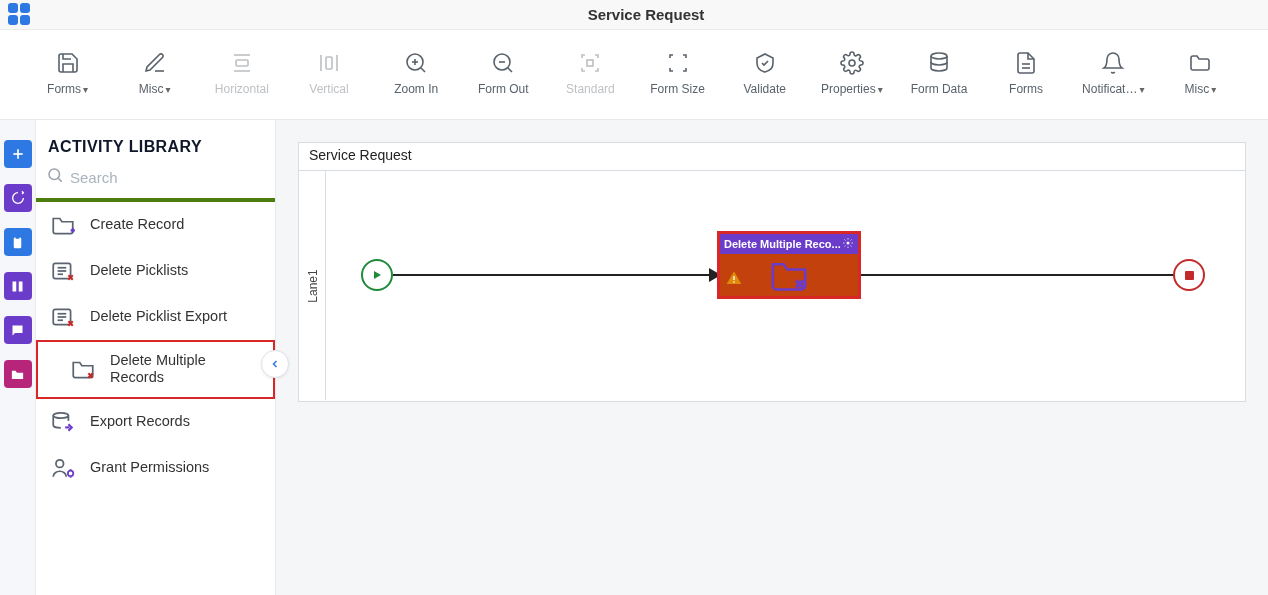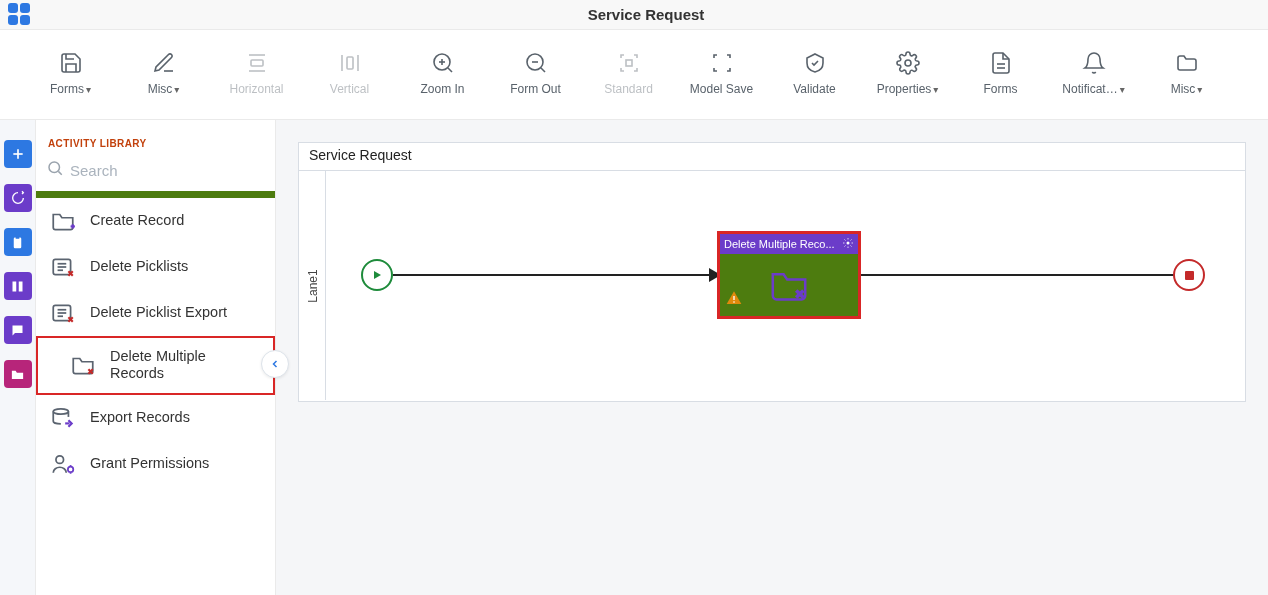--- a/index.html
+++ b/index.html
@@ -16,22 +16,22 @@
   .tool-icon { height: 38px; display: flex; align-items: center; justify-content: center; color: #59626b; }
   .tool-label { display: flex; align-items: center; gap: 2px; white-space: nowrap; }
   .chev { font-size: 10px; color: #666; }
 
   .main { display: flex; height: calc(595px - 120px); }
 
   .iconrail { width: 36px; background: #f5f7fa; border-right: 1px solid #eaeaea; display: flex; flex-direction: column; align-items: center; padding-top: 20px; gap: 16px; }
   .rail-item { width: 28px; height: 28px; border-radius: 4px; display: flex; align-items: center; justify-content: center; color: #fff; cursor: pointer; }
 
   .sidebar { width: 240px; border-right: 1px solid #eaeaea; background: #fff; display: flex; flex-direction: column; position: relative; }
-  .sidebar-title { font-size: 10px; font-weight: 700; letter-spacing: 0.4px; color: #c2410c; padding: 18px 12px 6px; }
-  .search-wrap { padding: 4px 10px 10px; border-bottom: 7px solid #4d7c0f; display: flex; align-items: center; gap: 6px; }
+  .sidebar-title { font-size: 16px; font-weight: 700; letter-spacing: 0.4px; color: #0f172a; padding: 18px 12px 6px; }
+  .search-wrap { padding: 4px 10px 10px; border-bottom: 4px solid #4d7c0f; display: flex; align-items: center; gap: 6px; }
   .search-icon { color: #9aa3ad; }
   .search-input { border: none; outline: none; font-size: 15px; color: #333; width: 100%; background: transparent; }
   .search-input::placeholder { color: #aab3bd; }
 
   .lib-list { overflow: auto; }
   .lib-item { display: flex; align-items: center; gap: 14px; padding: 10px 12px; font-size: 14.5px; color: #333; cursor: pointer; border: 2px solid transparent; }
   .lib-item.highlight { border: 2px solid #d92626; padding-left: 32px; }
   .lib-icon { width: 26px; height: 22px; display: flex; align-items: center; justify-content: center; color: #5b6470; }
   .lib-item span.lbl { line-height: 1.2; }
 
@@ -41,21 +41,21 @@
   .diagram { background: #fff; border: 1px solid #d8dde4; height: 260px; position: relative; }
   .pool-header { height: 28px; border-bottom: 1px solid #d8dde4; font-size: 14px; padding: 4px 10px; color: #222; }
   .lane-label { position: absolute; left: 1px; top: 28px; bottom: 1px; width: 26px; border-right: 1px solid #d8dde4; display: flex; align-items: center; justify-content: center; }
   .lane-label span { transform: rotate(-90deg); font-size: 12px; color: #444; white-space: nowrap; }
   .flow { position: absolute; left: 28px; right: 2px; top: 28px; bottom: 1px; }
 
   .start-node { position: absolute; left: 34px; top: 88px; width: 32px; height: 32px; border: 2px solid #1e8b3b; border-radius: 50%; display: flex; align-items: center; justify-content: center; color: #1e8b3b; background: #fff; }
   .end-node { position: absolute; right: 38px; top: 88px; width: 32px; height: 32px; border: 2px solid #c42a2a; border-radius: 50%; display: flex; align-items: center; justify-content: center; background: #fff; }
   .end-node .sq { width: 9px; height: 9px; background: #c42a2a; border-radius: 1px; }
 
-  .activity-node { position: absolute; left: 390px; top: 60px; width: 144px; height: 88px; border: 3px solid #d92626; background: #4d7c0f; }
+  .activity-node { position: absolute; left: 390px; top: 60px; width: 144px; height: 68px; border: 3px solid #d92626; background: #c2410c; font-weight: bold; }
   .activity-header { height: 20px; background: #6b3cc9; color: #fff; font-size: 11px; display: flex; align-items: center; justify-content: space-between; padding: 0 4px; }
   .activity-body { height: calc(100% - 20px); display: flex; align-items: center; justify-content: center; position: relative; }
   .activity-warn { position: absolute; left: 6px; bottom: 6px; color: #e08a0c; }
 
   .edge { position: absolute; height: 2px; background: #222; top: 103px; }
   .edge.e1 { left: 66px; width: 325px; }
   .edge.e2 { left: 534px; width: 324px; }
   .arrowhead { position: absolute; top: 97px; }
   .arrowhead svg { display: block; }
 </style>
@@ -171,21 +171,21 @@
   <button class="tool-btn">
     <span class="tool-icon">
       <svg width="24" height="24" viewBox="0 0 24 24" fill="none" stroke="currentColor" stroke-width="1.6">
           <path d="M4 7 L4 4 L7 4"></path>
           <path d="M17 4 L20 4 L20 7"></path>
           <path d="M20 17 L20 20 L17 20"></path>
           <path d="M7 20 L4 20 L4 17"></path>
         </svg>
     </span>
     <span class="tool-label">
-        <span>Model Save</span>
+        <span>Form Size</span>
       </span>
   </button>
 
   <button class="tool-btn">
     <span class="tool-icon">
       <svg width="24" height="24" viewBox="0 0 24 24" fill="none" stroke="currentColor" stroke-width="1.6">
           <path d="M12 3l8 4v5c0 5-3.5 8-8 9-4.5-1-8-4-8-9V7l8-4z"></path>
           <polyline points="9 12 11 14 15 10"></polyline>
         </svg>
     </span>
@@ -200,20 +200,32 @@
           <circle cx="12" cy="12" r="3"></circle>
           <path d="M19.4 15a1.7 1.7 0 0 0 .34 1.87l.06.06a2 2 0 1 1-2.83 2.83l-.06-.06a1.7 1.7 0 0 0-1.87-.34 1.7 1.7 0 0 0-1 1.56V21a2 2 0 0 1-4 0v-.09a1.7 1.7 0 0 0-1-1.56 1.7 1.7 0 0 0-1.87.34l-.06.06a2 2 0 1 1-2.83-2.83l.06-.06a1.7 1.7 0 0 0 .34-1.87 1.7 1.7 0 0 0-1.56-1H3a2 2 0 0 1 0-4h.09a1.7 1.7 0 0 0 1.56-1 1.7 1.7 0 0 0-.34-1.87l-.06-.06a2 2 0 1 1 2.83-2.83l.06.06a1.7 1.7 0 0 0 1.87.34H9a1.7 1.7 0 0 0 1-1.56V3a2 2 0 0 1 4 0v.09a1.7 1.7 0 0 0 1 1.56 1.7 1.7 0 0 0 1.87-.34l.06-.06a2 2 0 1 1 2.83 2.83l-.06.06a1.7 1.7 0 0 0-.34 1.87V9a1.7 1.7 0 0 0 1.56 1H21a2 2 0 0 1 0 4h-.09a1.7 1.7 0 0 0-1.56 1z"></path>
         </svg>
     </span>
     <span class="tool-label">
         <span>Properties</span>
         <span class="chev">▾</span>
       </span>
   </button>
 
+  <button class="tool-btn">
+    <span class="tool-icon">
+      <svg width="24" height="24" viewBox="0 0 24 24" fill="none" stroke="currentColor" stroke-width="1.6">
+          <ellipse cx="12" cy="5" rx="8" ry="3"></ellipse>
+          <path d="M4 5v6c0 1.66 3.58 3 8 3s8-1.34 8-3V5"></path>
+          <path d="M4 11v6c0 1.66 3.58 3 8 3s8-1.34 8-3v-6"></path>
+        </svg>
+    </span>
+    <span class="tool-label">
+        <span>Form Data</span>
+      </span>
+  </button>
 
   <button class="tool-btn">
     <span class="tool-icon">
       <svg width="24" height="24" viewBox="0 0 24 24" fill="none" stroke="currentColor" stroke-width="1.6">
           <path d="M14 2H6a2 2 0 0 0-2 2v16a2 2 0 0 0 2 2h12a2 2 0 0 0 2-2V8z"></path>
           <polyline points="14 2 14 8 20 8"></polyline>
           <line x1="8" y1="13" x2="16" y2="13"></line>
           <line x1="8" y1="17" x2="16" y2="17"></line>
         </svg>
     </span>

